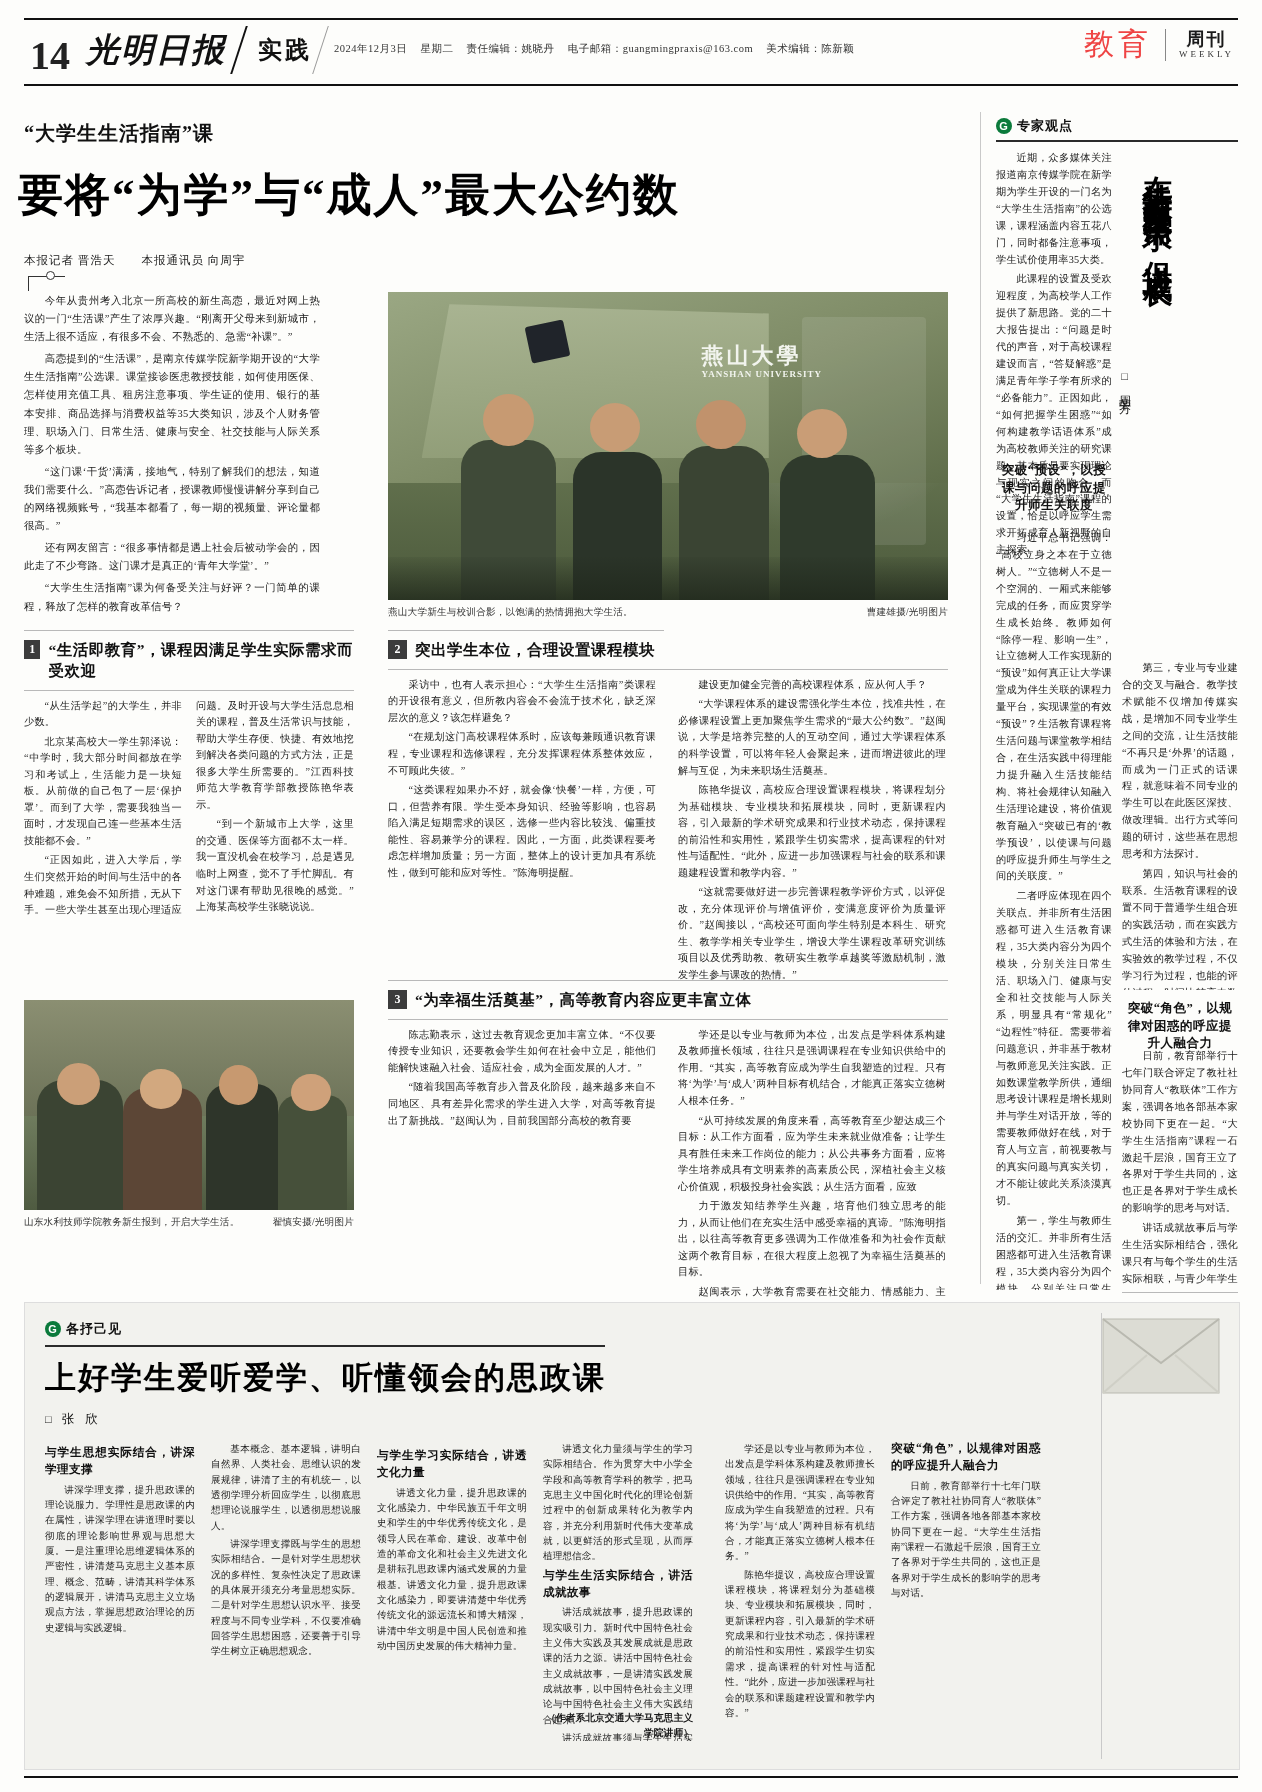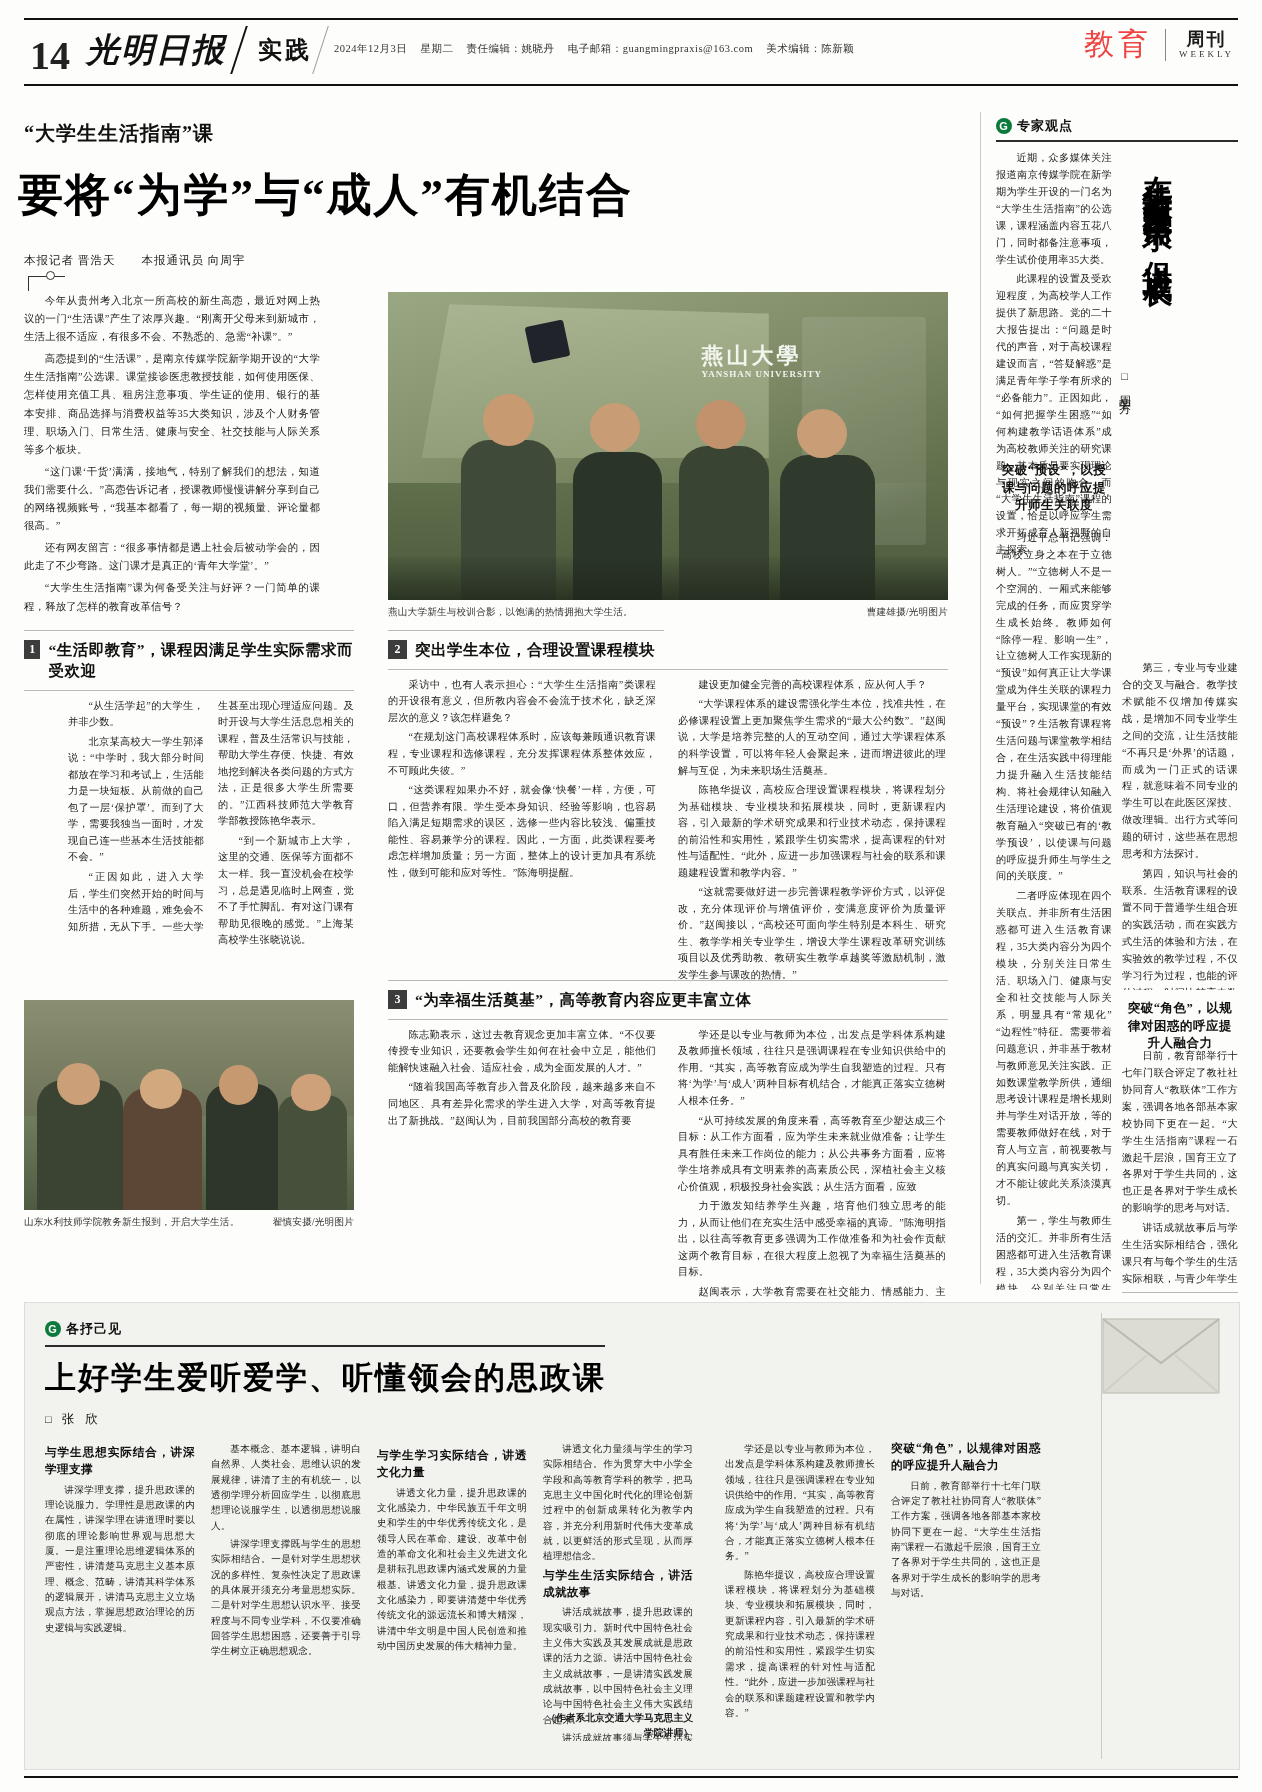--- a/index.html
+++ b/index.html
@@ -106,21 +106,21 @@
       </span>
     </div>
   </div>
 
   <div class="vrule" style="left:980px;top:112px;height:1172px;"></div>
 
   <div style="position:absolute;left:24px;top:120px;width:330px;">
     <div class="kicker">“大学生生活指南”课</div>
   </div>
   <div style="position:absolute;left:18px;top:160px;width:960px;">
-    <div class="headline">要将“为学”与“成人”有机结合</div>
+    <div class="headline">要将“为学”与“成人”最大公约数</div>
   </div>
   <div style="position:absolute;left:24px;top:250px;">
     <span class="byline">本报记者  晋浩天</span>
     <span class="byline" style="margin-left:22px;">本报通讯员  向周宇</span>
   </div>
 
   <div class="bracket" style="left:28px;top:276px;width:36px;height:14px;"></div>
   <div class="bracket-dot" style="left:46px;top:271px;"></div>
 
   <div class="lead-box" style="position:absolute;left:24px;top:292px;width:296px;">
@@ -156,21 +156,21 @@
 
   <div class="hr-thin" style="position:absolute;left:24px;top:630px;width:330px;"></div>
   <div class="hr-thin" style="position:absolute;left:388px;top:630px;width:276px;"></div>
 
   <div style="position:absolute;left:24px;top:640px;width:330px;">
     <div class="sub-wrap">
       <span class="numbox">1</span>
       <span class="sub-h">“生活即教育”，课程因满足学生实际需求而受欢迎</span>
     </div>
     <div class="hr-thin" style="margin-top:8px;"></div>
-    <div class="col-text" style="margin-top:7px;column-count:2;column-gap:14px;margin-left:44px;">
+    <div class="col-text" style="margin-top:7px;column-count:2;column-gap:14px;">
       <p>“从生活学起”的大学生，并非少数。</p>
       <p>北京某高校大一学生郭泽说：“中学时，我大部分时间都放在学习和考试上，生活能力是一块短板。从前做的自己包了一层‘保护罩’。而到了大学，需要我独当一面时，才发现自己连一些基本生活技能都不会。”</p>
       <p>“正因如此，进入大学后，学生们突然开始的时间与生活中的各种难题，难免会不知所措，无从下手。一些大学生甚至出现心理适应问题。及时开设与大学生活息息相关的课程，普及生活常识与技能，帮助大学生存便、快捷、有效地挖到解决各类问题的方式方法，正是很多大学生所需要的。”江西科技师范大学教育学部教授陈艳华表示。</p>
       <p>“到一个新城市上大学，这里的交通、医保等方面都不太一样。我一直没机会在校学习，总是遇见临时上网查，觉不了手忙脚乱。有对这门课有帮助见很晚的感觉。”上海某高校学生张晓说说。</p>
     </div>
   </div>
 
   <div class="photo ph2" style="left:24px;top:1000px;width:330px;height:210px;">
     <div style="position:absolute;left:0;top:0;right:0;height:55%;background:linear-gradient(180deg,#8b8f72,#6c7258);"></div>
     <div style="position:absolute;left:4%;bottom:0;width:26%;height:62%;background:#3b4433;border-radius:26px 26px 0 0;"></div>

